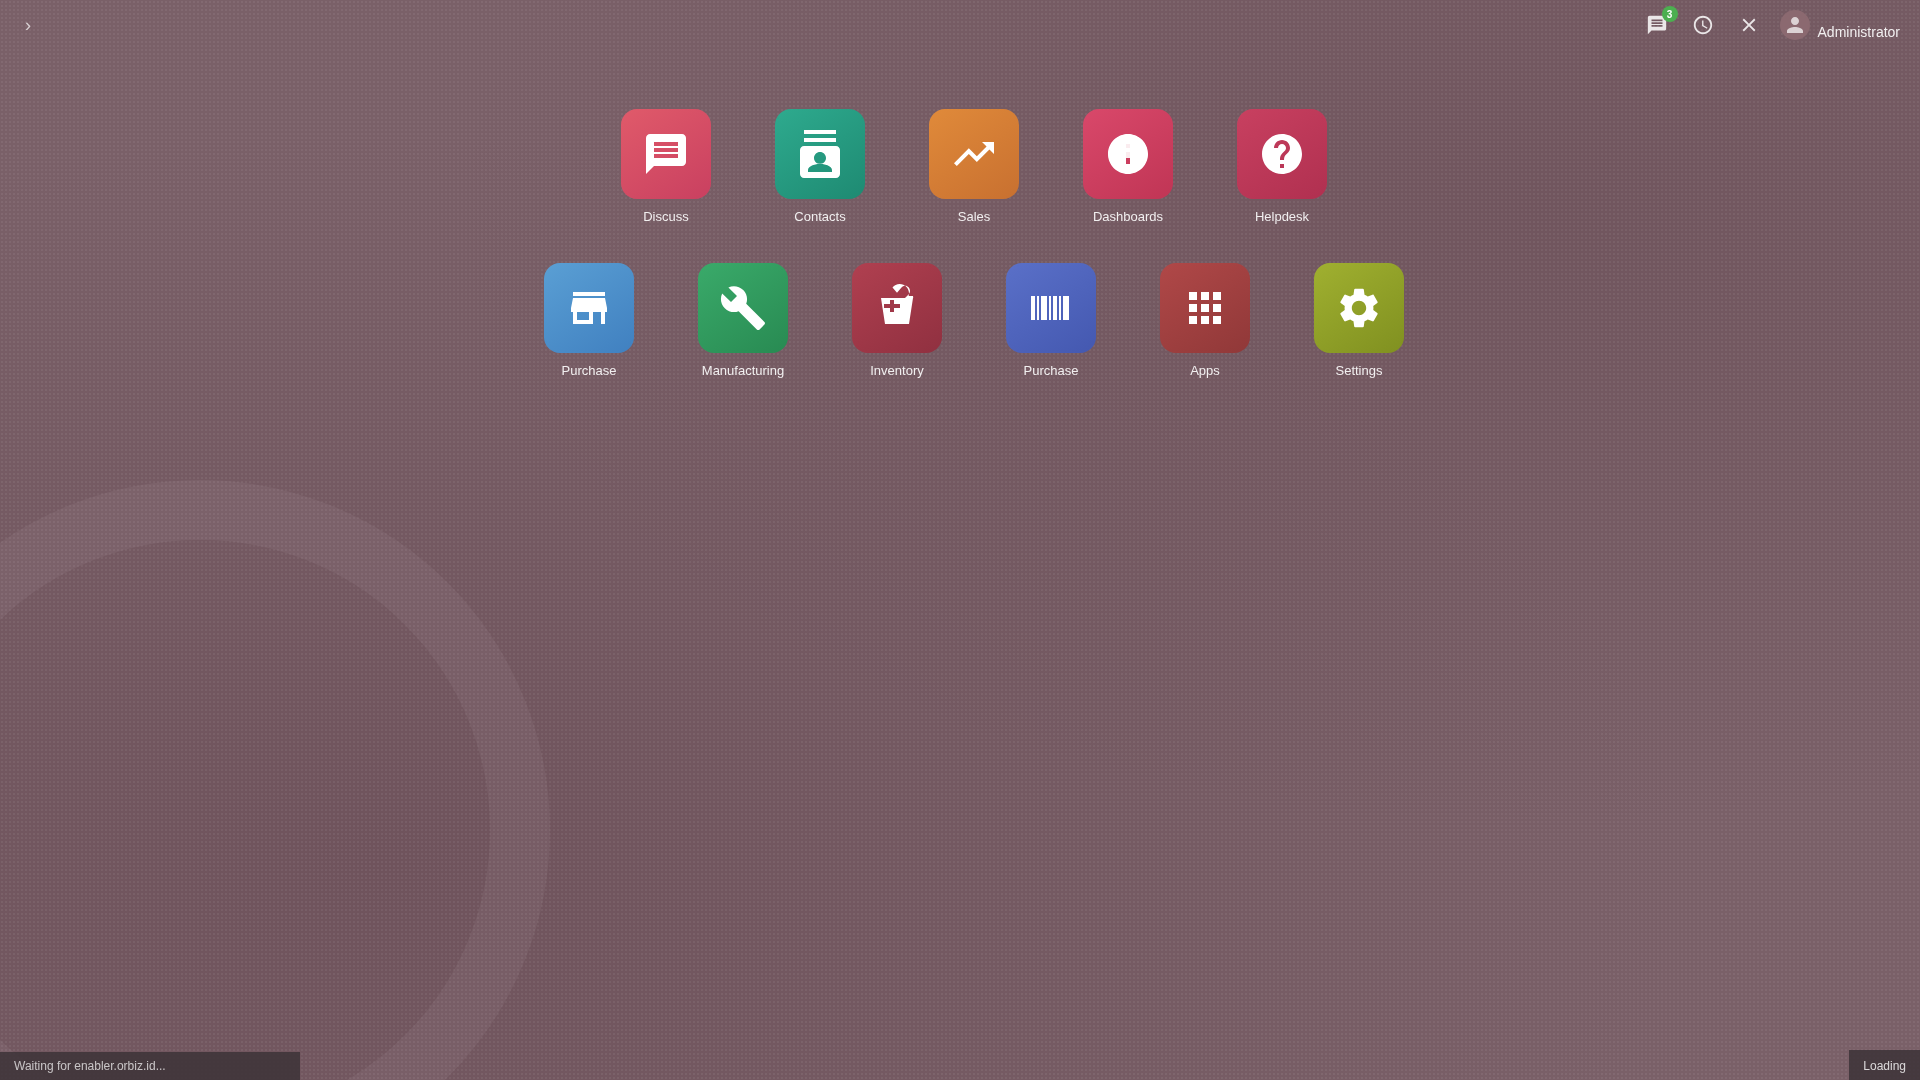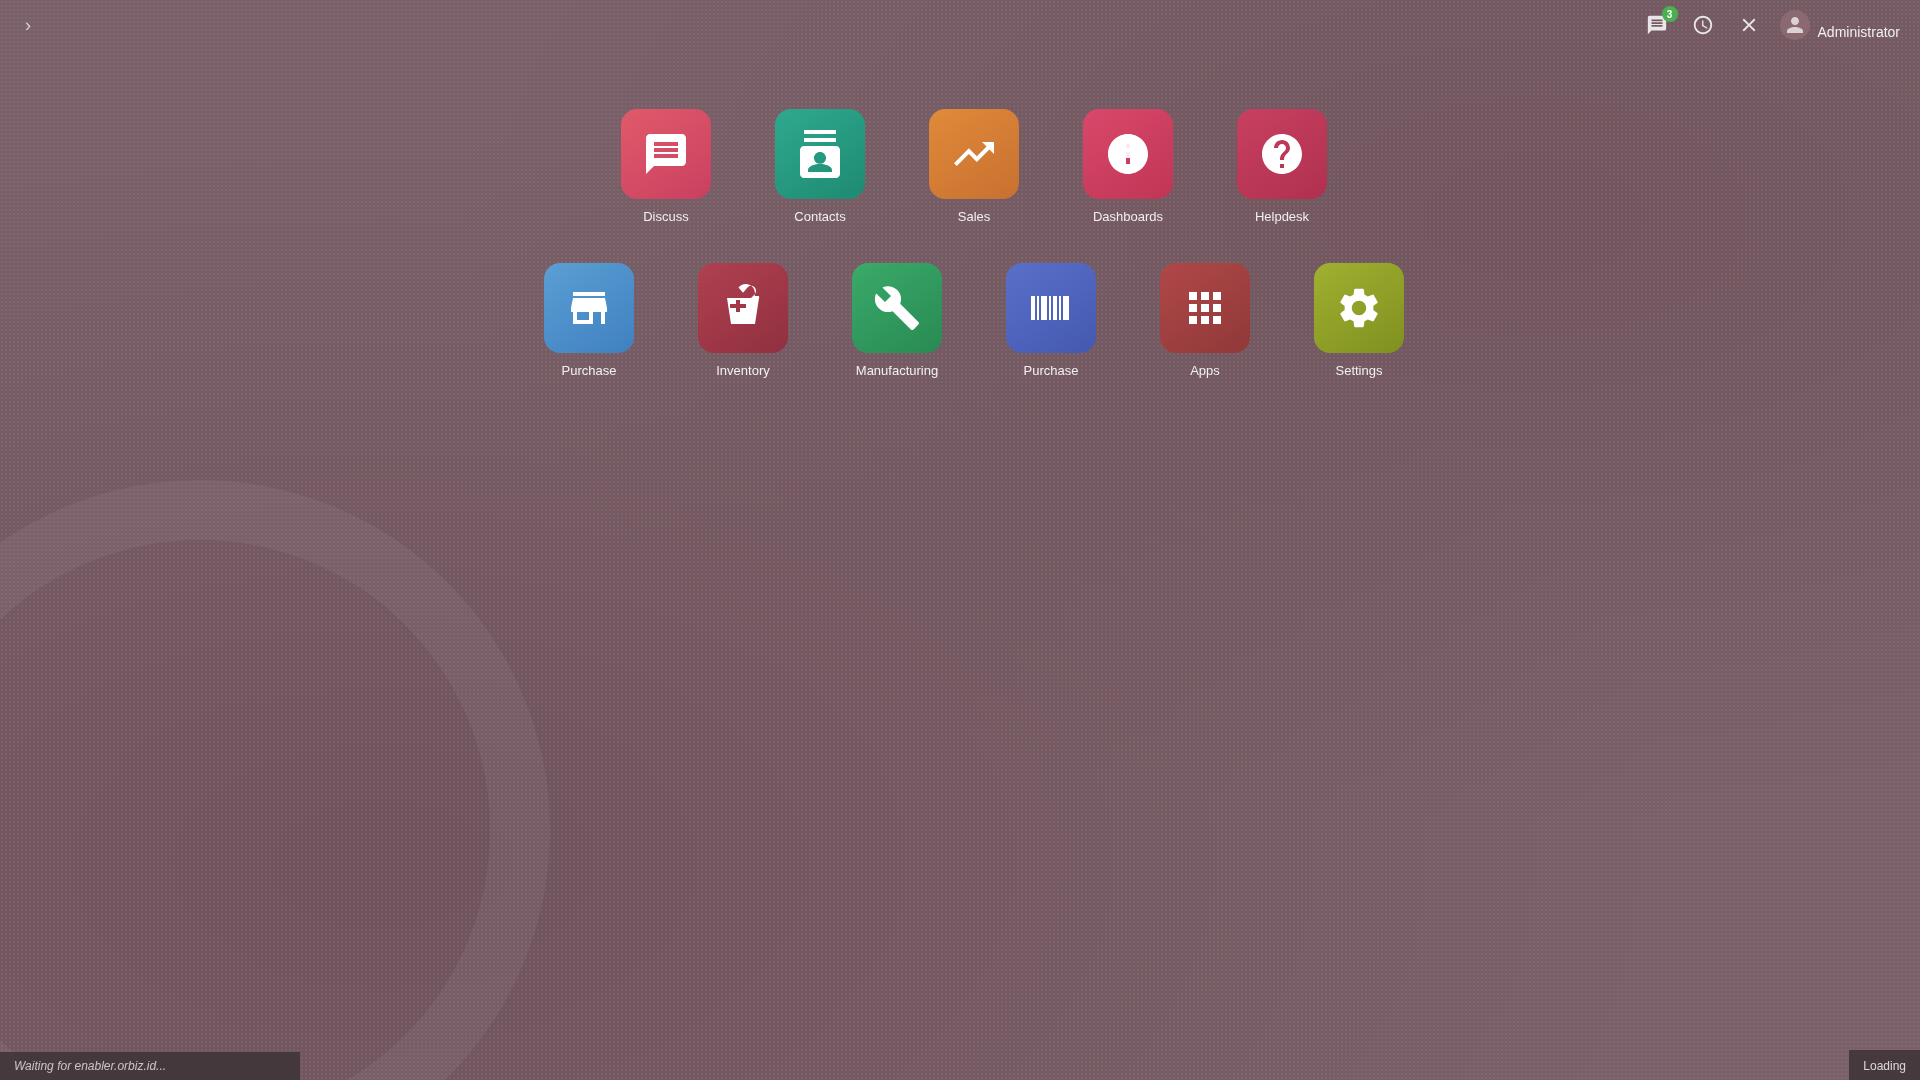--- a/index.html
+++ b/index.html
@@ -208,21 +208,20 @@
 
     .statusbar-left {
       background: rgba(60,50,55,0.85);
       color: rgba(255,255,255,0.7);
       font-size: 12px;
       padding: 0 14px;
       height: 100%;
       display: flex;
       align-items: center;
       min-width: 300px;
-      font-style: italic;
     }
 
     .statusbar-right {
       background: rgba(60,50,55,0.85);
       color: rgba(255,255,255,0.8);
       font-size: 12px;
       padding: 16px 14px;
       height: 100%;
       display: flex;
       align-items: center;
@@ -325,35 +324,35 @@
     <div class="app-item">
       <div class="app-icon icon-purchase">
         <svg width="48" height="48" viewBox="0 0 24 24" fill="white">
           <path d="M20 4H4v2h16V4zm1 10v-2l-1-5H4l-1 5v2h1v6h10v-6h4v6h2v-6h1zm-9 4H6v-4h6v4z"></path>
         </svg>
       </div>
       <span class="app-label">Purchase</span>
     </div>
 
     <div class="app-item">
+      <div class="app-icon icon-manufacturing">
+        <svg width="48" height="48" viewBox="0 0 24 24" fill="white">
+          <path d="M22.7 19l-9.1-9.1c.9-2.3.4-5-1.5-6.9-2-2-5-2.4-7.4-1.3L9 6 6 9 1.6 4.7C.4 7.1.9 10.1 2.9 12.1c1.9 1.9 4.6 2.4 6.9 1.5l9.1 9.1c.4.4 1 .4 1.4 0l2.3-2.3c.5-.4.5-1.1.1-1.4z"></path>
+        </svg>
+      </div>
+      <span class="app-label">Manufacturing</span>
+    </div>
+
+    <div class="app-item">
       <div class="app-icon icon-inventory">
         <svg width="48" height="48" viewBox="0 0 24 24" fill="white">
           <path d="M20 6h-2.18c.07-.44.18-.88.18-1.36C18 2.06 15.95 0 13.36 0c-1.46 0-2.74.66-3.61 1.72L12 4.4l2.25-2.68c.47-.56 1.15-.9 1.91-.9C17.34 .82 18.5 2 18.5 3.41c0 .7-.28 1.33-.73 1.79L16 7H4l2 13h12l2-13h.11L20 6zm-6.5 4v2h-3v2H8.5v-2h-3v-2h3V8h2v2h3z"></path>
         </svg>
       </div>
       <span class="app-label">Inventory</span>
-    </div>
-
-    <div class="app-item">
-      <div class="app-icon icon-manufacturing">
-        <svg width="48" height="48" viewBox="0 0 24 24" fill="white">
-          <path d="M22.7 19l-9.1-9.1c.9-2.3.4-5-1.5-6.9-2-2-5-2.4-7.4-1.3L9 6 6 9 1.6 4.7C.4 7.1.9 10.1 2.9 12.1c1.9 1.9 4.6 2.4 6.9 1.5l9.1 9.1c.4.4 1 .4 1.4 0l2.3-2.3c.5-.4.5-1.1.1-1.4z"></path>
-        </svg>
-      </div>
-      <span class="app-label">Manufacturing</span>
     </div>
 
     <div class="app-item">
       <div class="app-icon icon-barcode">
         <svg width="48" height="48" viewBox="0 0 24 24" fill="white">
           <path d="M2 6h2v12H2zm3 0h1v12H5zm2 0h3v12H7zm4 0h1v12h-1zm2 0h2v12h-2zm3 0h1v12h-1zm2 0h3v12h-3z"></path>
         </svg>
       </div>
       <span class="app-label">Purchase</span>
     </div>

